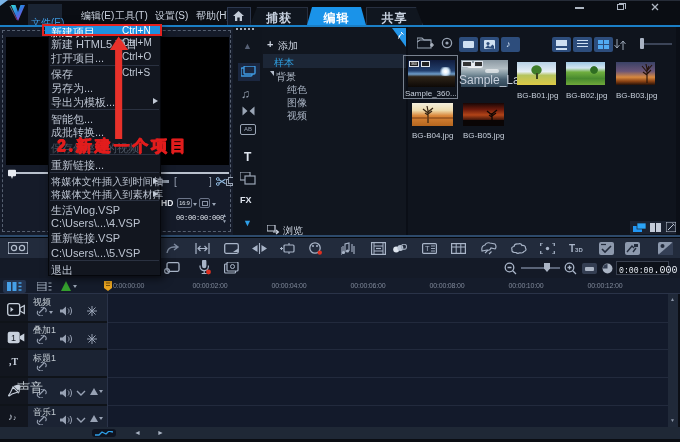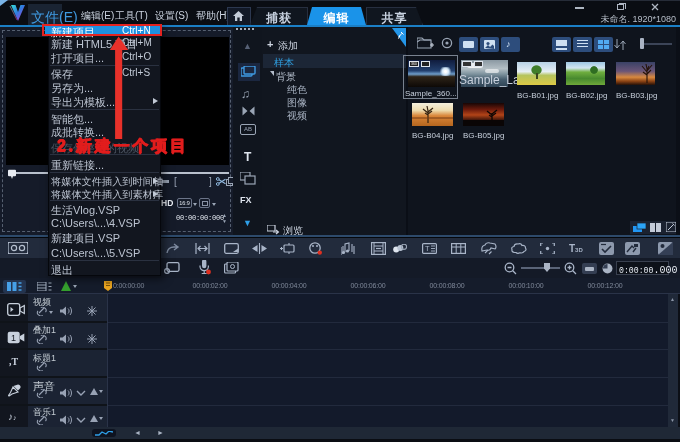--- a/index.html
+++ b/index.html
@@ -23,33 +23,32 @@
  <linearGradient id="lg2" x1="0" y1="0" x2="1" y2="1">
           <stop offset="0" stop-color="#9ee"></stop>
           <stop offset="1" stop-color="#d39"></stop>
         </linearGradient>
       </defs>
  <path d="M2 1 L9 17 L16 1 L11.5 1 L9 8 L6.5 1 Z" fill="url(#lg1)"></path>
  <path d="M1 2 L8 16" stroke="url(#lg2)" stroke-width="1" opacity=".6"></path>
 </svg>
 
 <div class="abs" style="left:28px;top:4px;width:34px;height:21px;background:#1a2433"></div>
-<div class="abs" style="left:31px;top:9px;font-size:14px;color:#3f9ae2">文件(E)</div>
+<div class="abs" style="left:31px;top:16px;font-size:10px;color:#3f9ae2">文件(E)</div>
 <div class="abs" style="left:81px;top:9px;font-size:10px;color:#cdd5e1">编辑(E)</div>
 <div class="abs" style="left:115px;top:9px;font-size:10px;color:#cdd5e1">工具(T)</div>
 <div class="abs" style="left:155px;top:9px;font-size:10px;color:#cdd5e1">设置(S)</div>
 <div class="abs" style="left:196px;top:9px;font-size:10px;color:#cdd5e1">帮助(H)</div>
 
 <div class="abs" style="left:575px;top:7px;width:9px;height:1.5px;background:#aeb6c2"></div>
 <div class="abs" style="left:617px;top:4px;width:7px;height:6px;border:1px solid #aeb6c2"></div>
     <div class="abs" style="left:619px;top:3px;width:7px;height:6px;border-top:1px solid #aeb6c2;border-right:1px solid #aeb6c2"></div>
 <svg class="abs" style="left:651px;top:3px" width="8" height="8" viewBox="0 0 8 8">
       <path d="M1 1 L7 7 M7 1 L1 7" stroke="#aeb6c2" stroke-width="1.3"></path>
     </svg>
-<div class="abs" style="left:460px;top:13px;width:216px;text-align:right;font-size:9px;color:#b6bdc8">未命名. 1920*1080</div>
 
 <div class="abs" style="left:0;top:25px;width:680px;height:2px;background:#1b7fc6"></div>
 
 <div class="abs" style="left:227px;top:7px;width:24px;height:18px;background:#121927;border:1px solid #2c3850;border-bottom:none"></div>
 <svg class="abs" style="left:233px;top:11px" width="11" height="10" viewBox="0 0 11 10">
       <path d="M5.5 0 L11 5 L9 5 L9 10 L6.7 10 L6.7 6.4 L4.3 6.4 L4.3 10 L2 10 L2 5 L0 5 Z" fill="#c3cbd8"></path>
     </svg>
 <div class="abs" style="left:250px;top:7px;width:58px;height:18px;background:#10161f;border:1px solid #272f40;border-bottom:none;clip-path:polygon(7px 0,100% 0,100% 100%,0 100%)"></div>
 <div class="abs" style="left:250px;top:10px;width:58px;text-align:center;font-size:12px;font-weight:bold;color:#c8d2e0;letter-spacing:1px">捕获</div>
 <div class="abs" style="left:307px;top:7px;width:59px;height:18px;background:#1a93e9;clip-path:polygon(5px 0,calc(100% - 5px) 0,100% 100%,0 100%)"></div>
@@ -452,21 +451,21 @@
 <div class="abs" style="left:9px;top:356px;font-size:10px;color:#c8d0dc;font-weight:bold;font-family:'Liberation Serif',serif">,T</div>
 <div class="abs" style="left:33px;top:352px;font-size:9px;color:#c3cbd2">标题1</div>
 <svg class="abs" style="left:36px;top:362px" width="12" height="9" viewBox="0 0 12 9">
         <path d="M3 6 L8 1 M2 4 a2.4 2.4 0 0 0 0 3.4 l1.2 1 a2.4 2.4 0 0 0 3.4 0 M9.5 5 a2.4 2.4 0 0 0 0 -3.4 l-1.2 -1 a2.4 2.4 0 0 0 -3.4 0" stroke="#98a2b4" stroke-width="1.1" fill="none"></path>
       </svg>
 
 <svg class="abs" style="left:8px;top:384px" width="13" height="13" viewBox="0 0 13 13">
         <path d="M8.5 1 a2.5 2.5 0 0 1 3.5 3.5 L10 6.5 L5.5 2 Z" fill="#c8d0dc"></path>
         <path d="M5 3 L10 8 L4 10 L1 12 L0.5 11.5 L2.5 8.5 Z" fill="none" stroke="#c8d0dc" stroke-width="1.1"></path>
       </svg>
-<div class="abs" style="left:33px;top:379px;font-size:11px;color:#c3cbd2">声音</div>
+<div class="abs" style="left:17px;top:379px;font-size:13px;color:#c3cbd2">声音</div>
 <svg class="abs" style="left:36px;top:389px" width="12" height="9" viewBox="0 0 12 9">
         <path d="M3 6 L8 1 M2 4 a2.4 2.4 0 0 0 0 3.4 l1.2 1 a2.4 2.4 0 0 0 3.4 0 M9.5 5 a2.4 2.4 0 0 0 0 -3.4 l-1.2 -1 a2.4 2.4 0 0 0 -3.4 0" stroke="#98a2b4" stroke-width="1.1" fill="none"></path>
       </svg>
 <svg class="abs" style="left:60px;top:388px" width="12" height="10" viewBox="0 0 12 10">
         <path d="M0 3.5 H2.6 L6 0.6 V9.4 L2.6 6.5 H0 Z" fill="#98a2b4"></path>
         <path d="M8 2.5 a3.4 3.4 0 0 1 0 5 M10 1 a6 6 0 0 1 0 8" stroke="#98a2b4" stroke-width="1" fill="none"></path>
       </svg>
 <svg class="abs" style="left:76px;top:390px" width="10" height="6" viewBox="0 0 10 6">
         <path d="M1 1 L5 5 L9 1" stroke="#98a2b4" stroke-width="1.4" fill="none"></path>
       </svg>
@@ -524,21 +523,21 @@
 <div class="mi" style="top:125px">成批转换...</div>
 <div class="mi" style="top:140.5px;color:#4d5563">保存修整后的视频</div>
 <div class="sep" style="top:154px"></div>
 <div class="mi" style="top:158px">重新链接...</div>
 <div class="sep" style="top:171.5px"></div>
 <div class="mi" style="top:175px;font-size:10.2px">将媒体文件插入到时间轴<span class="sub"></span></div>
 <div class="mi" style="top:187.5px;font-size:10.2px">将媒体文件插入到素材库<span class="sub"></span></div>
 <div class="sep" style="top:200px"></div>
 <div class="mi" style="top:202.5px">生活Vlog.VSP</div>
 <div class="mi" style="top:216.5px">C:\Users\...\4.VSP</div>
-<div class="mi" style="top:231px">新建项目.VSP</div>
+<div class="mi" style="top:231px">重新链接.VSP</div>
 <div class="mi" style="top:246.5px">C:\Users\...\5.VSP</div>
 <div class="sep" style="top:260px"></div>
 <div class="mi" style="top:262.5px">退出</div>
 </div>
 
 <div id="annot">
 <div class="abs" style="left:42px;top:24px;width:120px;height:12px;border:2px solid #e42320"></div>
 <svg class="abs" style="left:105px;top:36px" width="28" height="104" viewBox="0 0 28 104">
         <path d="M13.6 0.5 L23.3 14 L17.2 14 L17.2 103 L10.1 103 L10.1 14 L4.8 14 Z" fill="#e8312a"></path>
       </svg>

